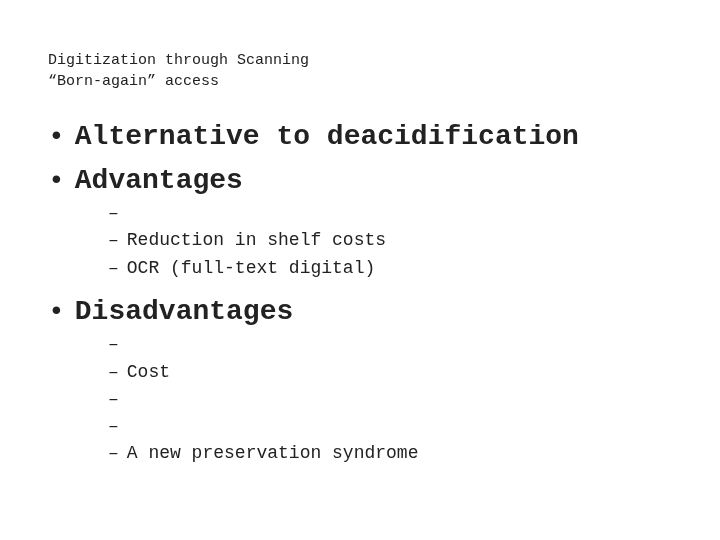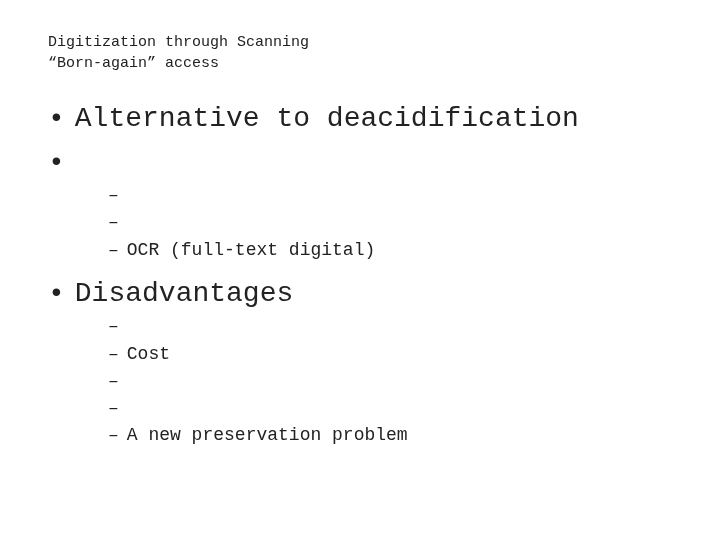--- a/index.html
+++ b/index.html
@@ -13,21 +13,21 @@
       height: 540px;
       background-color: #ffffff;
       font-family: 'Courier New', Courier, monospace;
       overflow: hidden;
     }
 
     .slide-container {
       width: 720px;
       height: 540px;
       background: #ffffff;
-      padding: 32px 48px 32px 48px;
+      padding: 50px 48px 32px 48px;
       display: flex;
       flex-direction: column;
     }
 
     .slide-title {
       font-size: 15px;
       color: #222222;
       line-height: 1.4;
       margin-bottom: 28px;
       font-family: 'Courier New', Courier, monospace;
@@ -50,20 +50,21 @@
     }
 
     .bullet-dot {
       font-size: 28px;
       line-height: 1.2;
       flex-shrink: 0;
     }
 
     .bullet-text {
       line-height: 1.2;
+      font-weight: bold;
     }
 
     .sub-list {
       list-style: none;
       margin-left: 60px;
       margin-top: 4px;
       margin-bottom: 4px;
       display: flex;
       flex-direction: column;
       gap: 2px;
@@ -97,27 +98,29 @@
     <li>
       <div class="bullet-main">
         <span class="bullet-dot">•</span>
         <span class="bullet-text">Alternative to deacidification</span>
       </div>
     </li>
 
     <li>
       <div class="bullet-main">
         <span class="bullet-dot">•</span>
+        <span class="bullet-text">Advantages</span>
       </div>
       <ul class="sub-list">
         <li class="sub-item">
           <span class="sub-dash">–</span>
         </li>
         <li class="sub-item">
           <span class="sub-dash">–</span>
+          <span>Reduction in shelf costs</span>
         </li>
         <li class="sub-item">
           <span class="sub-dash">–</span>
           <span>OCR (full-text digital)</span>
         </li>
       </ul>
     </li>
 
     <li>
       <div class="bullet-main">
@@ -133,19 +136,19 @@
           <span>Cost</span>
         </li>
         <li class="sub-item">
           <span class="sub-dash">–</span>
         </li>
         <li class="sub-item">
           <span class="sub-dash">–</span>
         </li>
         <li class="sub-item">
           <span class="sub-dash">–</span>
-          <span>A new preservation problem</span>
+          <span>A new preservation syndrome</span>
         </li>
       </ul>
     </li>
 
   </ul>
 </div>
 
 </body></html>

